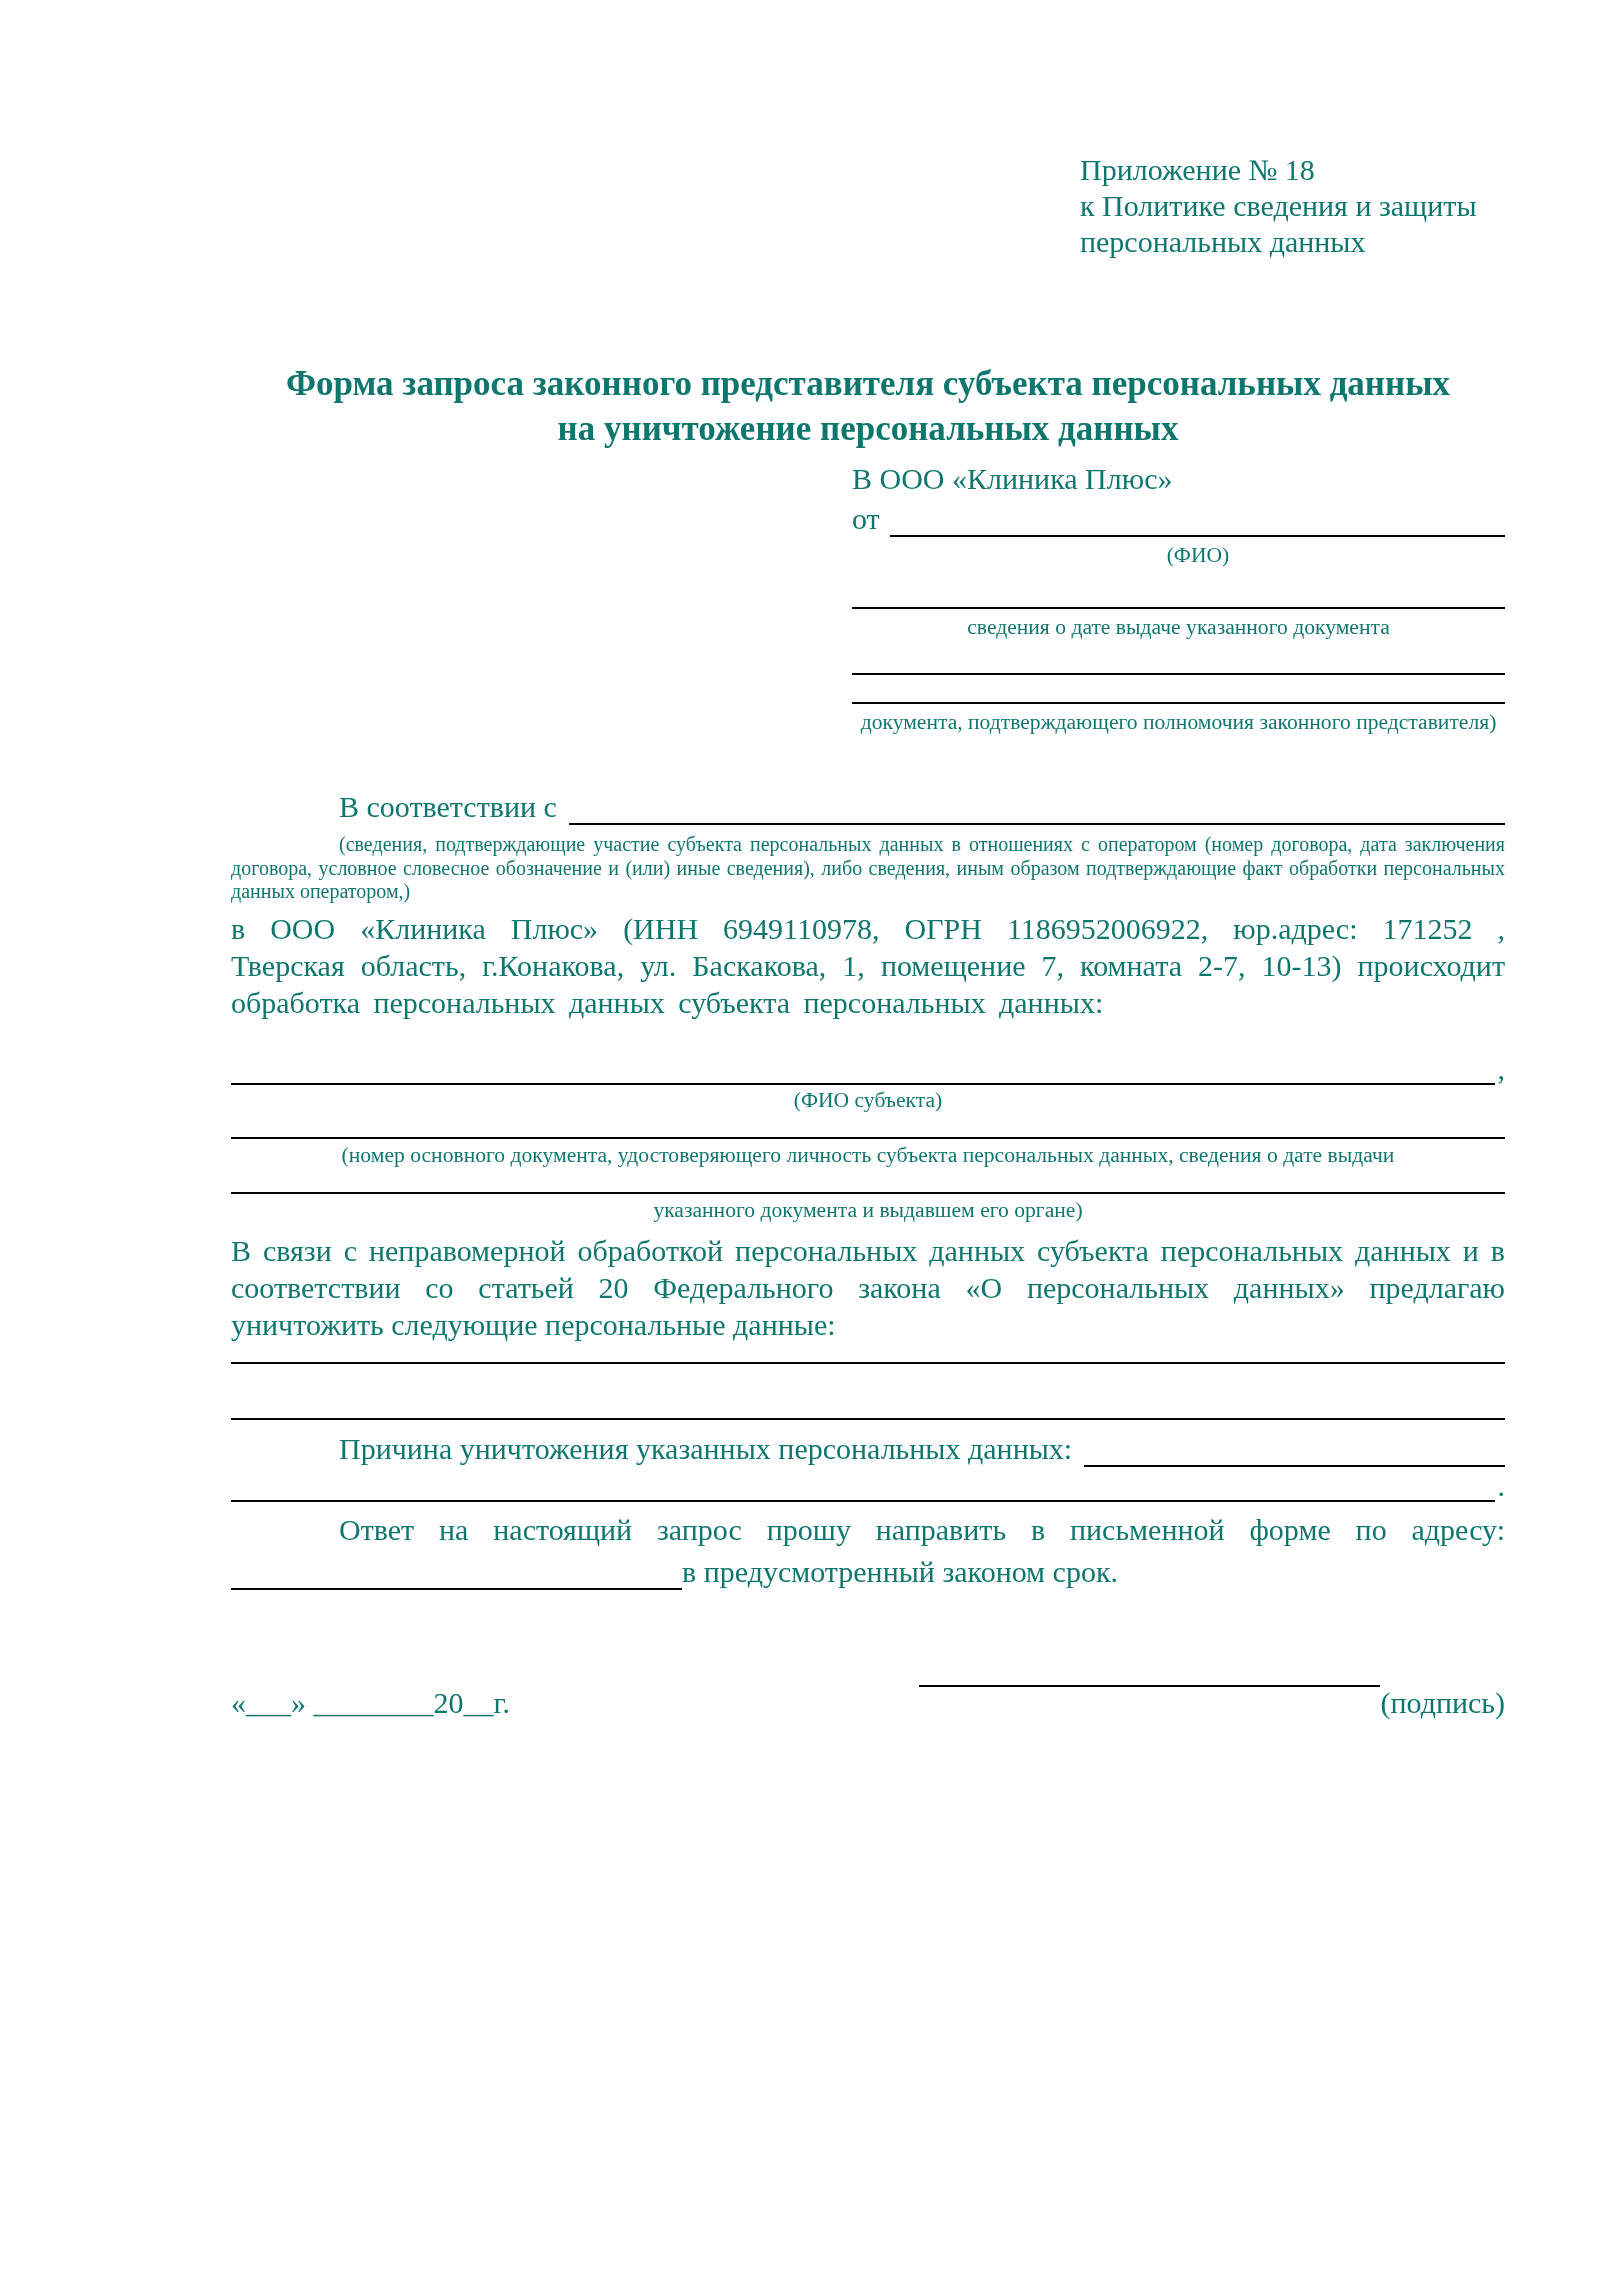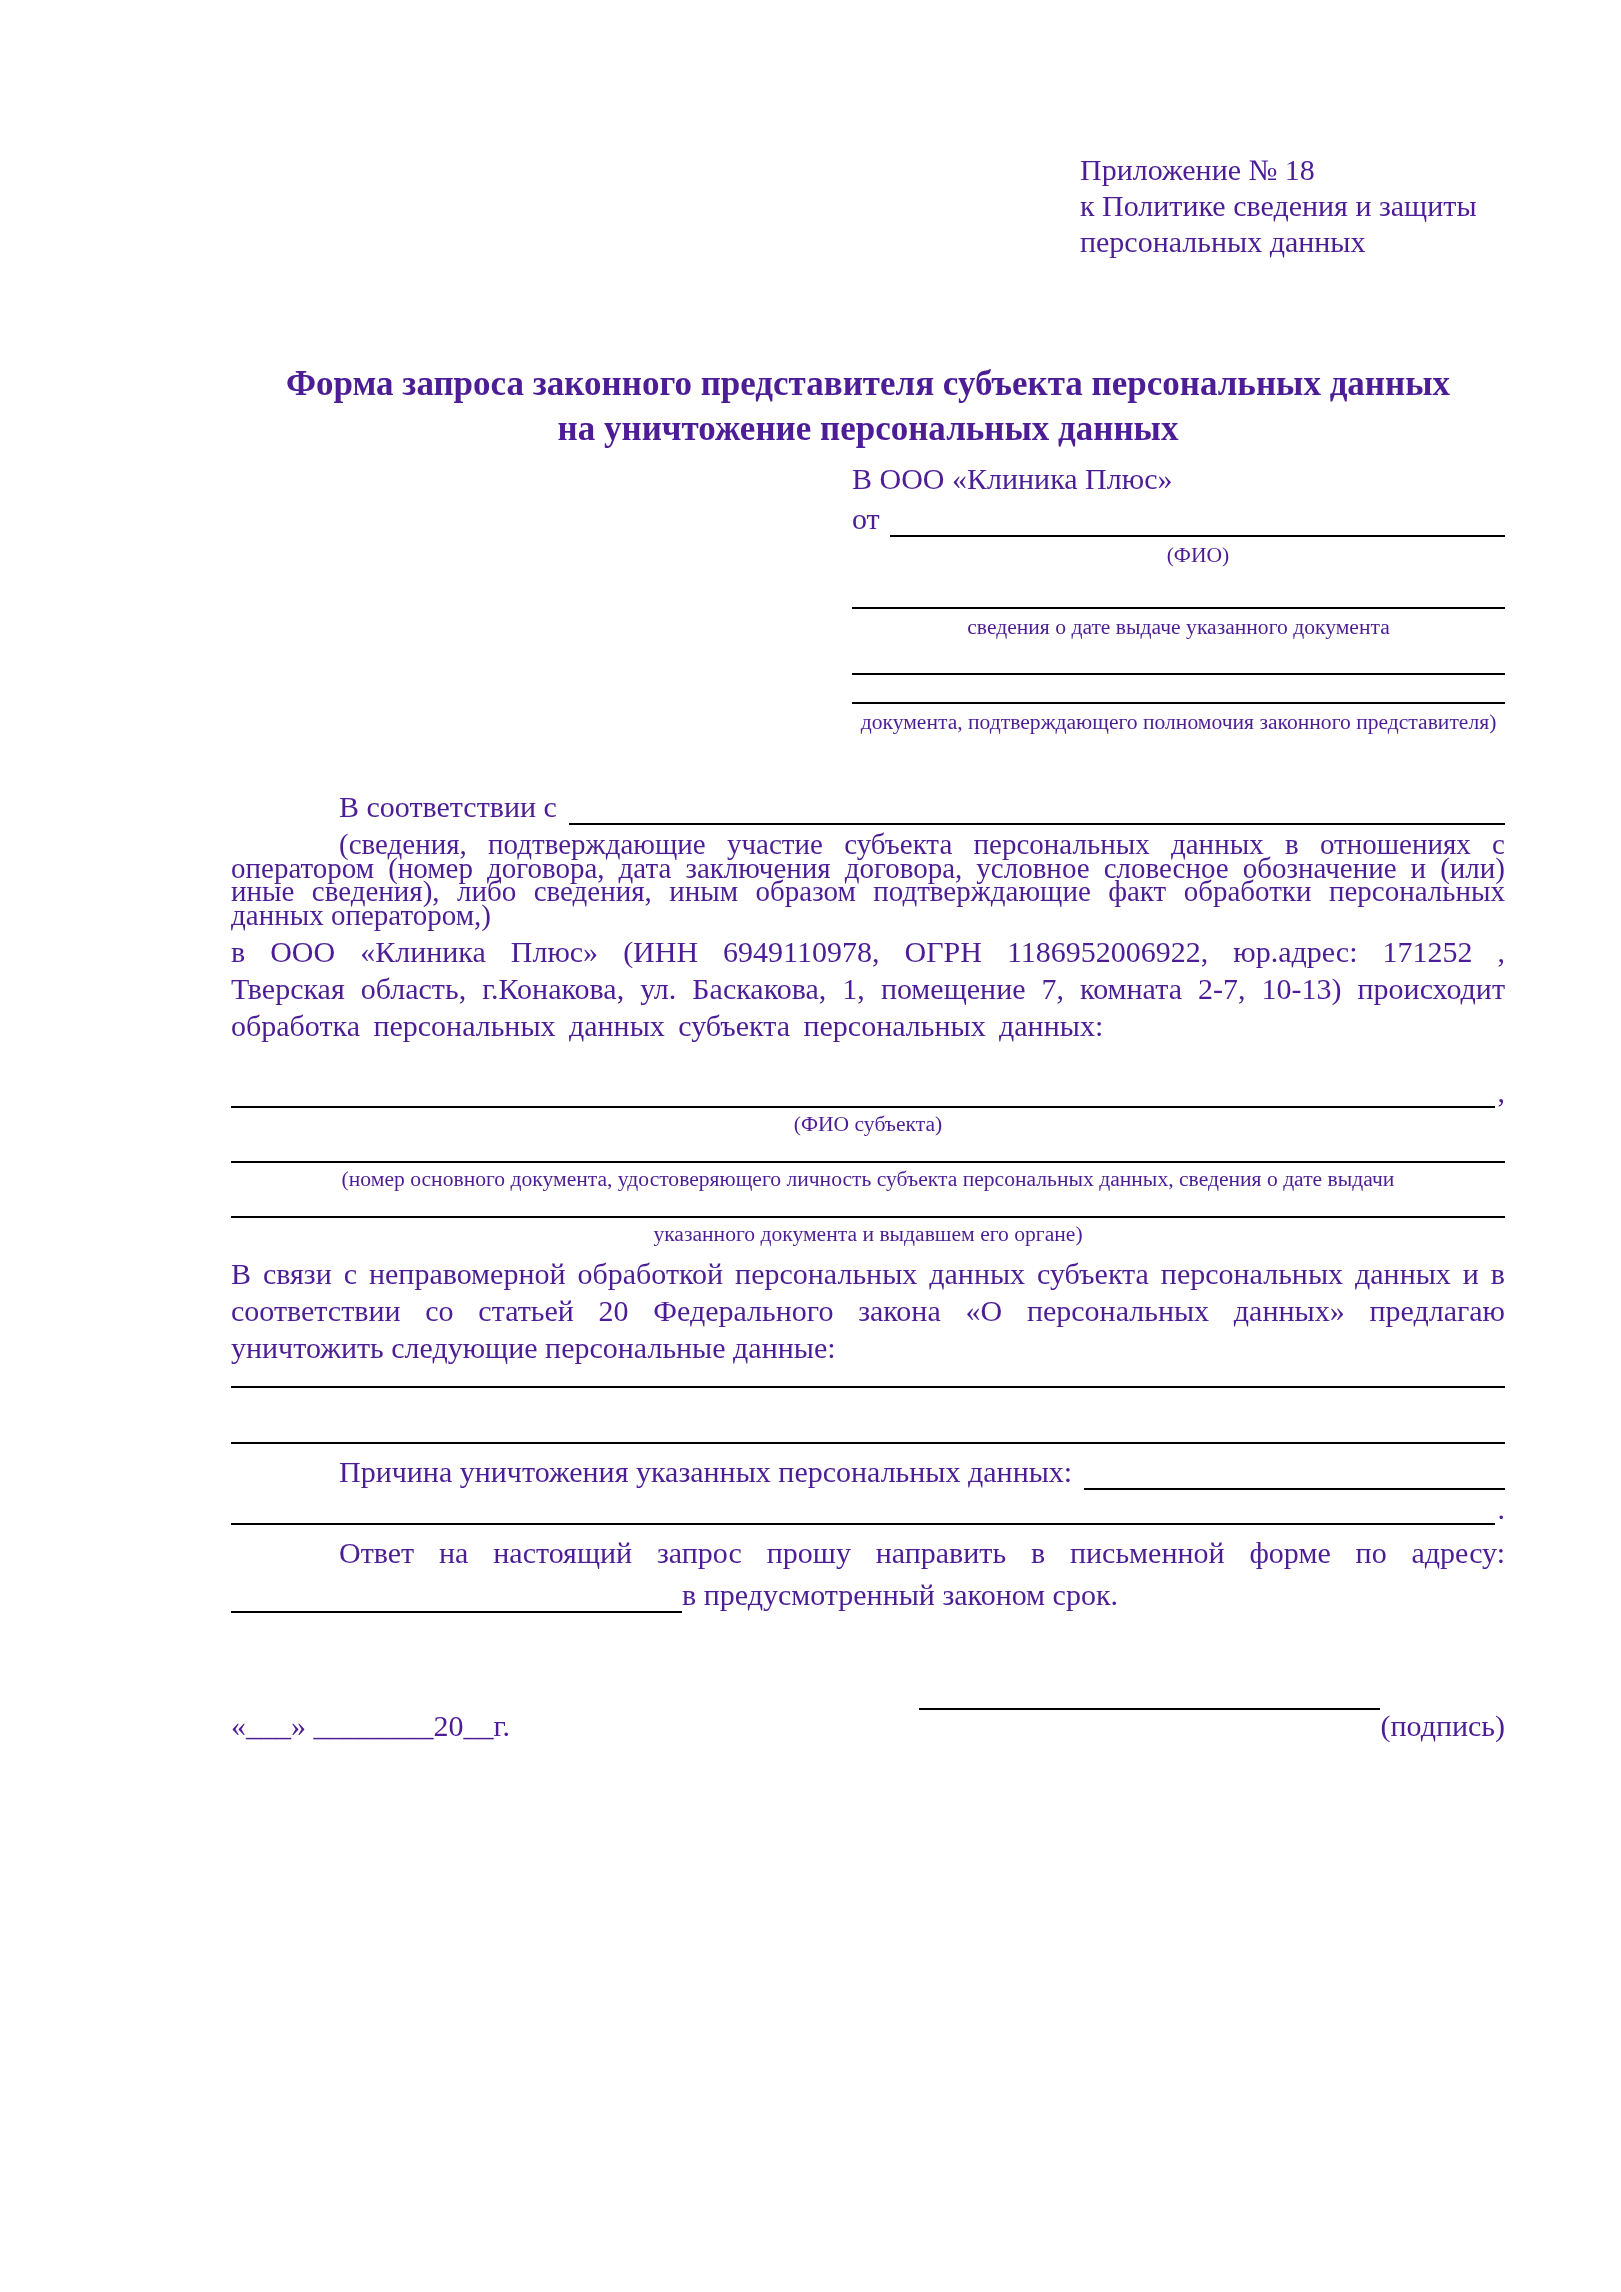--- a/index.html
+++ b/index.html
@@ -2,21 +2,21 @@
 <html><head>
 <meta charset="utf-8">
 <style>
   * { box-sizing: border-box; margin: 0; padding: 0; }
   html, body { background: #ffffff; }
   .page {
     position: relative;
     width: 1621px;
     height: 2036px;
     background: #ffffff;
-    color: #4c1d95;
+    color: #0f766e;
     font-family: "Liberation Serif", "DejaVu Serif", serif;
     font-size: 30px;
     line-height: 36px;
     padding: 152px 116px 0 231px;
     overflow: hidden;
   }
   .header-block { margin-left: 849px; line-height: 36px; }
   .doc-title { margin-top: 101px; text-align: center; font-weight: bold; font-size: 35px; line-height: 45px; }
   .addr-block { width: 653px; margin-left: 621px; margin-top: 7.8px; }
   .addr-to { line-height: 39px; }
@@ -28,21 +28,21 @@
   .fio-cap { margin-top: 5.9px; padding-left: 39px; }
   .info-group .info-line { border-bottom: 2.9px solid #000; height: 2px; }
   .info-group .cap { margin-top: 5.9px; }
   .g1 { margin-top: 15.7px; }
   .g2 { margin-top: 39px; }
   .g3 { margin-top: 32px; }
   .g4 { margin-top: 27.4px; }
   .accordance-row { display: flex; align-items: flex-end; margin-top: 51px; height: 39px; }
   .indent { margin-left: 108px; white-space: nowrap; }
   .acc-fill { margin-left: 11.8px; }
-  .note-para { font-size: 29px; line-height: 23.5px; text-align: justify; text-indent: 108px; margin-top: 7.8px; }
+  .note-para { font-size: 20px; line-height: 23.5px; text-align: justify; text-indent: 108px; margin-top: 7.8px; }
   .body-para { text-align: justify; line-height: 37px; margin-top: 5.9px; word-spacing: 5.9px; }
   .line-row { display: flex; align-items: flex-end; height: 35px; }
   .comma-row { margin-top: 29px; }
   .suffix { padding-left: 2.9px; line-height: 33px; }
   .center-cap { margin-top: 3.9px; }
   .mid-line { margin-top: 23.5px; }
   .req-para { text-align: justify; line-height: 37px; margin-top: 7.8px; }
   .blank-line { border-bottom: 2.9px solid #000; height: 2px; }
   .b1 { margin-top: 19.6px; }
   .b2 { margin-top: 54px; }

